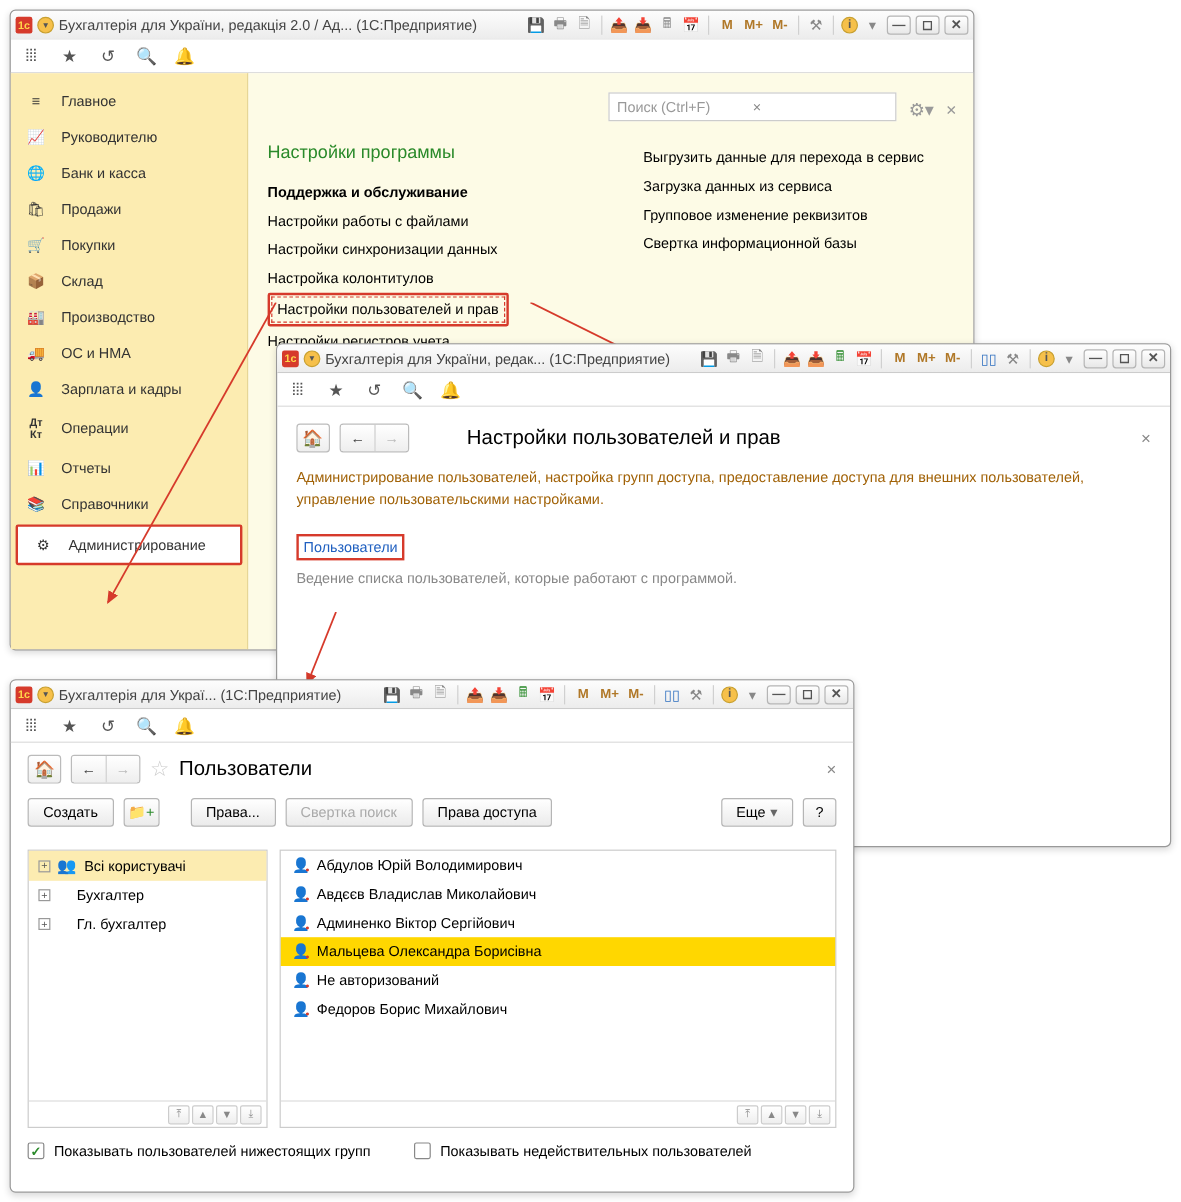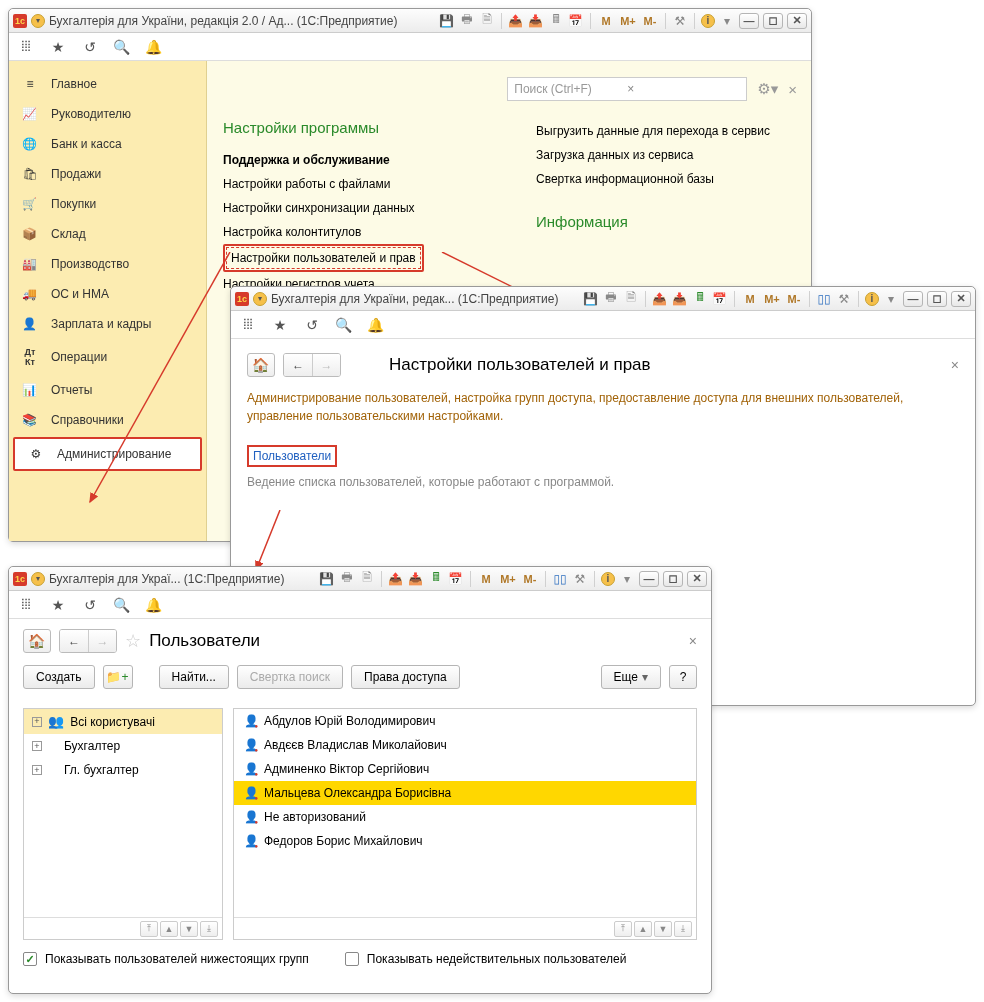--- a/index.html
+++ b/index.html
@@ -103,21 +103,21 @@
     border: 2px solid #d63a2b;
     margin: 2px 4px;
     border-radius: 2px;
   }
   .content {
     flex: 1;
     background: #fdfbe6;
     padding: 16px 14px 0 16px;
     position: relative;
   }
-  .search-row { display: flex; justify-content: flex-end; align-items: center; gap: 10px; margin-bottom: 18px;}
+  .search-row { display: flex; justify-content: flex-end; align-items: flex-end; gap: 10px; margin-bottom: 18px;}
   .search-box {
     width: 240px; height: 24px;
     border: 1px solid #ccc; background: #fff;
     display: flex; align-items: center;
     padding: 0 6px;
     color: #999;
   }
   .search-box span { flex:1; }
   .cols { display: flex; gap: 52px; }
   .col { flex:1; }
@@ -298,22 +298,22 @@
           <div class="row bold">Поддержка и обслуживание</div>
           <div class="row">Настройки работы с файлами</div>
           <div class="row">Настройки синхронизации данных</div>
           <div class="row">Настройка колонтитулов</div>
           <div class="red-box" style="padding:1px;"><div class="row boxed">Настройки пользователей и прав</div></div>
           <div class="row">Настройки регистров учета</div>
         </div>
         <div class="col">
           <div class="row">Выгрузить данные для перехода в сервис</div>
           <div class="row">Загрузка данных из сервиса</div>
+          <div class="row">Групповое изменение реквизитов</div>
           <div class="row">Свертка информационной базы</div>
-          <h3 style="margin-top:22px;">Информация</h3>
         </div>
       </div>
     </div>
   </div>
 </div>
 
 <svg class="overlay" style="left:80px;top:252px;" width="160" height="270">
   <defs>
       <marker id="ah1" markerWidth="8" markerHeight="8" refX="6" refY="3" orient="auto">
         <path d="M0,0 L7,3 L0,6 Z" fill="#d63a2b"></path>
@@ -436,21 +436,21 @@
         <div class="half">→</div>
       </div>
       <span class="star-outline">☆</span>
       <div class="wd3-title">Пользователи</div>
       <div class="close-x">×</div>
     </div>
     <div class="btn-row">
       <div class="btn">Создать</div>
       <div class="btn icon">📁+</div>
       <div style="width:10px;"></div>
-      <div class="btn">Найти...</div>
+      <div class="btn">Права...</div>
       <div class="btn disabled">Свертка поиск</div>
       <div class="btn">Права доступа</div>
       <div class="spacer"></div>
       <div class="btn more">Еще</div>
       <div class="btn" style="width:28px;padding:0;">?</div>
     </div>
     <div class="split-panes">
       <div class="pane left">
         <div class="tree-row sel">
           <span class="tree-exp">+</span>

